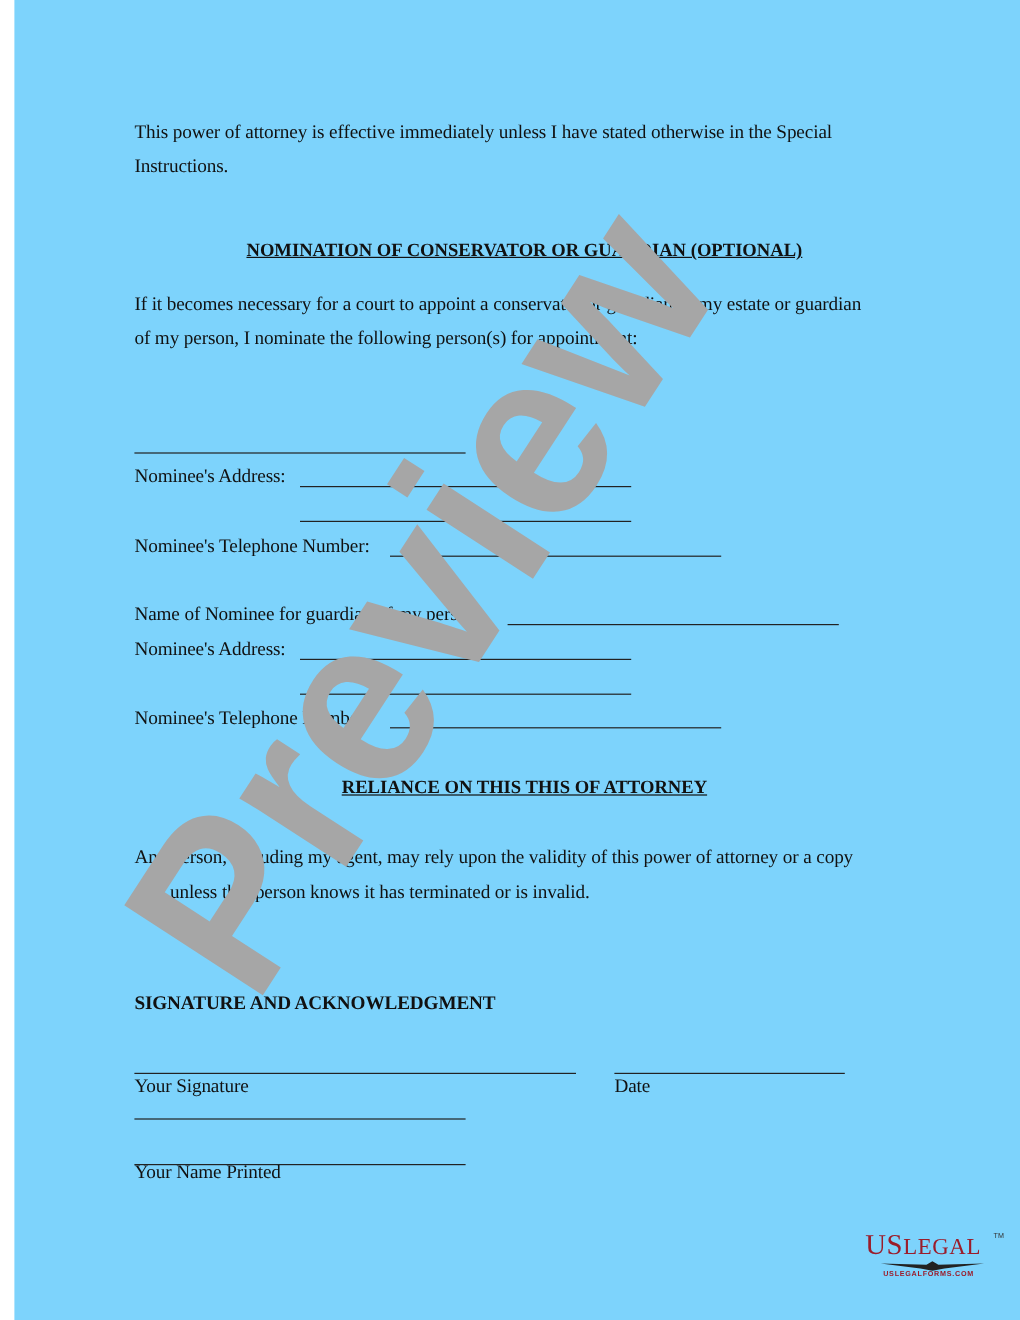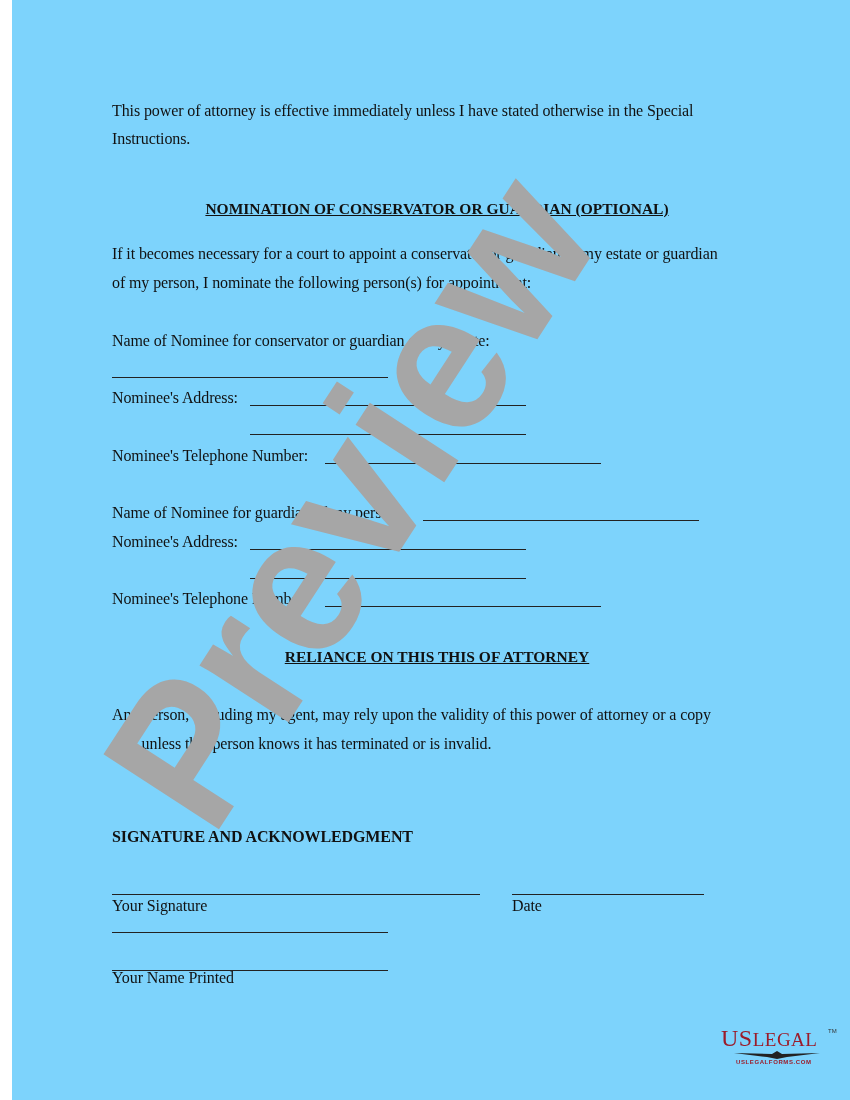--- a/index.html
+++ b/index.html
@@ -106,21 +106,20 @@
 <div class="page">
 
   <div class="line" style="top:101px;">This power of attorney is effective immediately unless I have stated otherwise in the Special</div>
   <div class="line" style="top:129px;">Instructions.</div>
 
   <div class="heading" style="top:199px;">NOMINATION OF CONSERVATOR OR GUARDIAN (OPTIONAL)</div>
 
   <div class="line" style="top:244px;">If it becomes necessary for a court to appoint a conservator or guardian of my estate or guardian</div>
   <div class="line" style="top:273px;">of my person, I nominate the following person(s) for appointment:</div>
 
-  <div class="line" style="top:331px;">Name of Nominee for conservator or guardian of my estate:</div>
   <div class="blank-abs" style="left:100px; top:377px; width:276px;"></div>
 
   <div class="line" style="top:388px;">
     <span>Nominee's Address:</span>
   </div>
   <div class="blank-abs" style="left:238px; top:405px; width:276px;"></div>
   <div class="blank-abs" style="left:238px; top:434px; width:276px;"></div>
 
   <div class="line" style="top:446px;">
     <span>Nominee's Telephone Number:</span>

